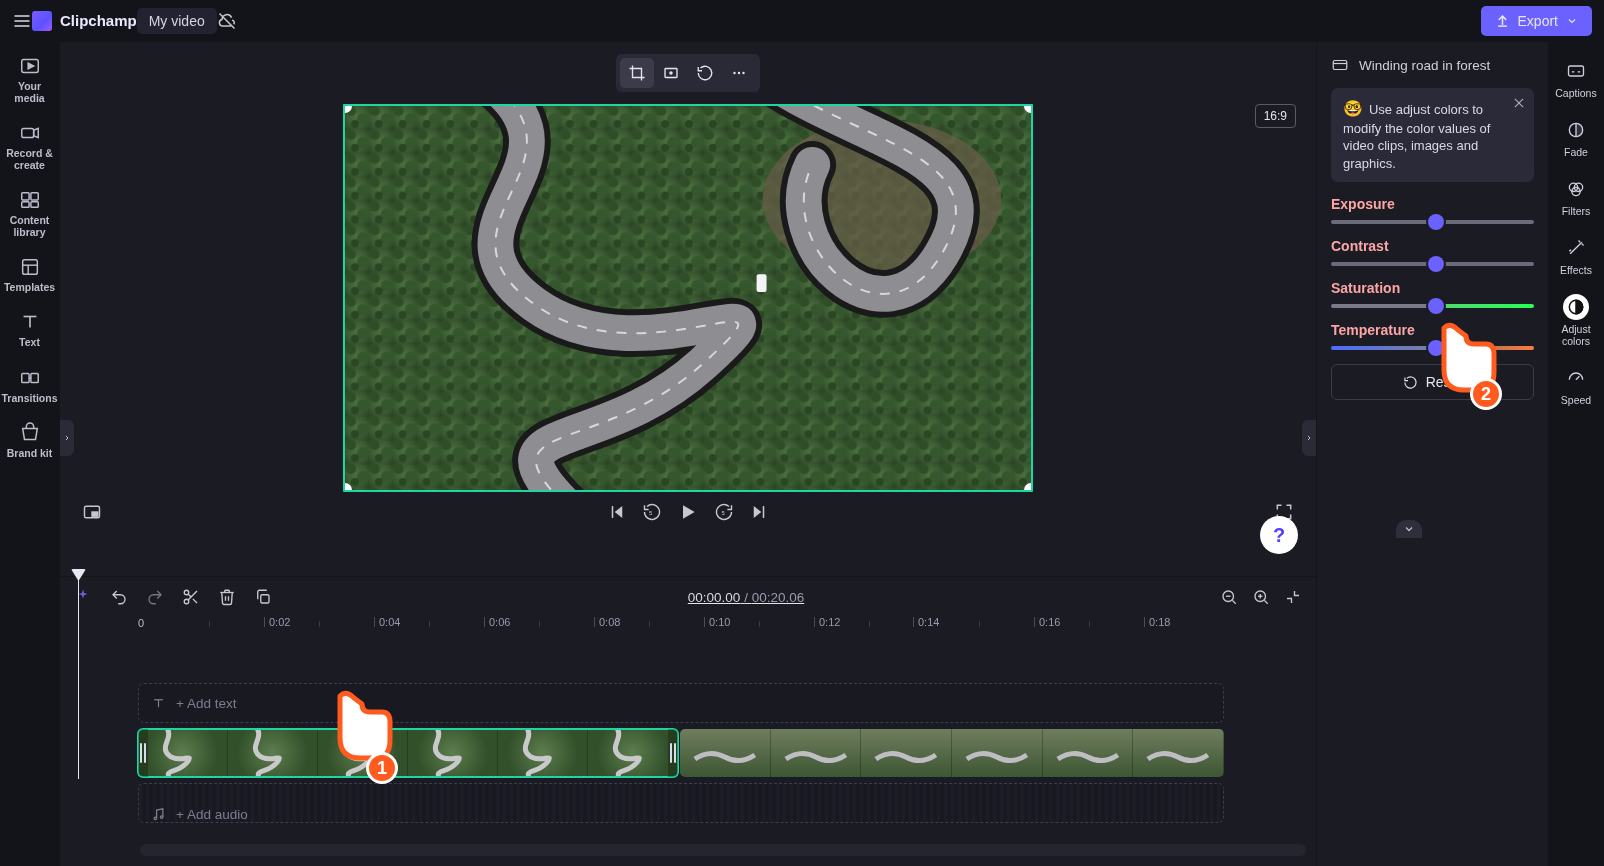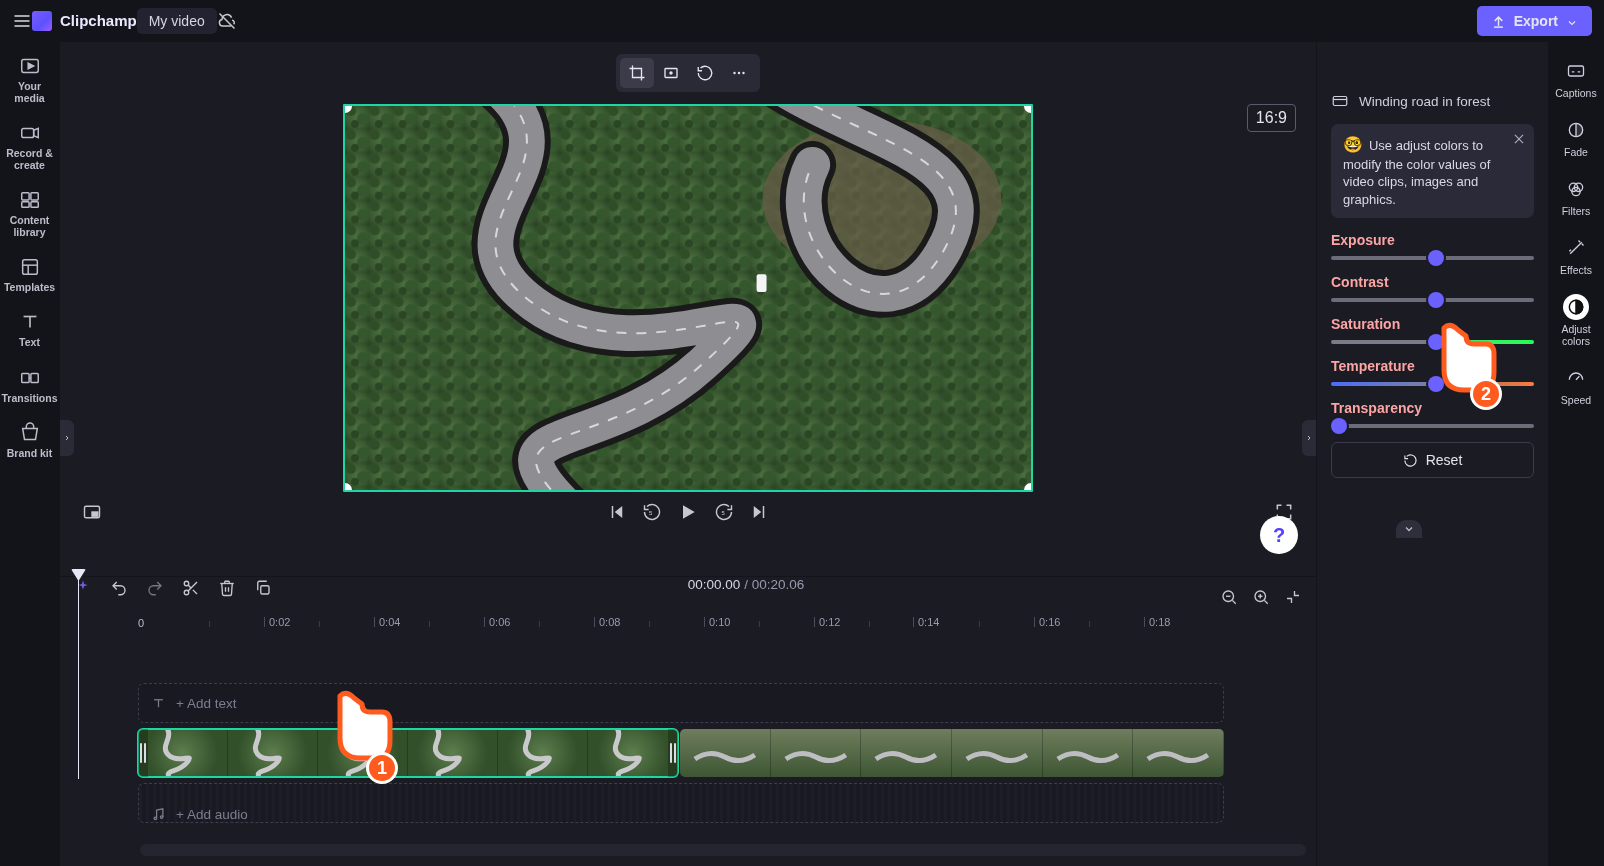--- a/index.html
+++ b/index.html
@@ -18,48 +18,48 @@
   html,body{margin:0;padding:0;background:#000;color:var(--text);height:866px;width:1604px;overflow:hidden;}
   .app{position:relative;width:1604px;height:866px;background:var(--bg0);display:flex;flex-direction:column;}
   
   .topbar{height:42px;display:flex;align-items:center;gap:0;padding:0 12px;border-bottom:1px solid #00000000;}
   .iconbtn{display:flex;align-items:center;justify-content:center;color:var(--text);opacity:.85;cursor:pointer;}
   .iconbtn svg{display:block;}
   .brand{display:flex;align-items:center;gap:8px;font-weight:600;font-size:15px;color:#eae7ff;}
   .brand-logo{width:20px;height:20px;background:linear-gradient(135deg,#7a5cff 0,#5c52ff 60%,#9f5cff 100%);border-radius:3px;}
   .chip{background:var(--bg2);border-radius:5px;padding:5px 12px;font-size:14px;color:#d5d5e2;}
   .spacer{flex:1;}
-  .export-btn{background:var(--accent);border-radius:5px;padding:7px 14px;display:flex;align-items:flex-end;gap:8px;font-size:14px;font-weight:700;cursor:pointer;}
+  .export-btn{background:var(--accent);border-radius:5px;padding:7px 14px;display:flex;align-items:center;gap:8px;font-size:14px;font-weight:400;cursor:pointer;}
   
   .content{flex:1;display:flex;min-height:0;}
   
   .leftrail{width:60px;background:var(--bg0);border-right:1px solid #0000;display:flex;flex-direction:column;align-items:center;padding-top:8px;gap:8px;}
   .rail-item{width:56px;display:flex;flex-direction:column;align-items:center;gap:3px;color:#cfcfde;opacity:.9;font-size:10.5px;text-align:center;line-height:1.15;cursor:pointer;padding:5px 0;font-weight:bold;}
   .rail-item svg{width:22px;height:22px;}
   .rail-expand{position:absolute;left:60px;top:420px;width:14px;height:36px;background:#2b2b38;border-radius:0 6px 6px 0;display:flex;align-items:center;justify-content:center;cursor:pointer;}
   
   .center{flex:1;display:flex;flex-direction:column;min-width:0;background:var(--bg1);}
   .preview-pane{flex:1;display:flex;flex-direction:column;padding:8px 16px 0 16px;position:relative;}
   .preview-toolbar{display:flex;justify-content:center;gap:4px;padding:4px 0 6px;}
   .pt-group{background:#2a2a37;border-radius:6px;display:flex;gap:0;padding:4px;}
   .pt-btn{width:34px;height:30px;display:flex;align-items:center;justify-content:center;border-radius:5px;cursor:pointer;}
   .pt-btn.on{background:#3b3b4a;}
-  .ratio-badge{position:absolute;right:20px;top:62px;border:1px solid #5a5a6a;border-radius:4px;font-size:16px;padding:4px 8px;}
+  .ratio-badge{position:absolute;right:20px;top:62px;border:1px solid #5a5a6a;border-radius:4px;font-size:12px;padding:4px 8px;}
   .stage{position:relative;align-self:center;width:690px;height:388px;margin-top:6px;border:2px solid var(--sel);border-radius:1px;background:#222;overflow:hidden;}
   .stage svg{width:100%;height:100%;display:block;}
   .handle{position:absolute;width:14px;height:14px;background:#fff;border-radius:50%;}
   .h-tl{left:-7px;top:-7px;} .h-tr{right:-7px;top:-7px;} .h-bl{left:-7px;bottom:-7px;} .h-br{right:-7px;bottom:-7px;}
   .transport{display:flex;justify-content:center;align-items:center;gap:16px;padding:10px 0 8px;position:relative;}
   .transport .side{position:absolute;}
   .transport .leftside{left:6px;}
   .transport .rightside{right:6px;}
   .helpfab{position:absolute;right:18px;bottom:22px;width:38px;height:38px;border-radius:50%;background:#fff;color:#5540ff;display:flex;align-items:center;justify-content:center;font-weight:800;font-size:20px;cursor:pointer;}
   
   .timeline{height:290px;background:var(--bg1);display:flex;flex-direction:column;border-top:1px solid #00000040;}
-  .tl-toolbar{height:40px;display:flex;padding:0 12px;gap:14px;}
+  .tl-toolbar{height:40px;display:flex;align-items:center;padding:0 12px;gap:14px;text-decoration:underline;}
   .tl-tool{width:22px;height:22px;display:flex;align-items:center;justify-content:center;opacity:.85;cursor:pointer;}
   .tl-time{flex:1;text-align:center;font-size:13.5px;color:#d7d7e4;}
   .tl-time .dur{color:var(--muted);}
   .tl-zoom{display:flex;gap:10px;align-items:center;}
   .ruler{height:26px;position:relative;margin-left:16px;}
   .ruler .tick{position:absolute;top:0;height:10px;border-left:1px solid #4b4b5a;}
   .ruler .tick .lbl{position:absolute;left:4px;top:-1px;font-size:11px;color:#9a9aad;}
   .ruler .minitick{position:absolute;top:4px;height:6px;border-left:1px solid #3a3a47;}
   .ruler .zero{position:absolute;left:0;top:0;font-size:11px;color:#bcbccc;}
   .playhead{position:absolute;left:78px;top:569px;width:1px;height:210px;background:#e7e7f5;z-index:30;}
@@ -75,21 +75,21 @@
   .grip.left{left:0;border-top-left-radius:5px;border-bottom-left-radius:5px;}
   .grip.right{right:0;border-top-right-radius:5px;border-bottom-right-radius:5px;}
   .thumbs{display:flex;height:100%;}
   .thumbs>div{flex:1;border-right:1px solid rgba(0,0,0,.25);} 
   .waveform-row{height:40px;border:1px dashed #3c3c4c;border-radius:6px;display:flex;align-items:flex-end;gap:10px;padding:0 12px;background:repeating-linear-gradient(90deg,#1d1d27 0,#1d1d27 3px,#191922 3px,#191922 7px);}
   .waveform-row span{color:#7d7d90;font-size:13.5px;}
   .tl-scroll{height:12px;margin:6px 10px 10px 80px;background:#25252f;border-radius:6px;}
   
   .props{width:232px;background:var(--bg1);border-left:1px solid #00000040;display:flex;flex-direction:column;padding:14px 14px 14px 14px;gap:14px;}
   .props-collapse{position:absolute;right:232px;top:420px;width:14px;height:36px;background:#2b2b38;border-radius:6px 0 0 6px;display:flex;align-items:center;justify-content:center;cursor:pointer;}
-  .clip-title{display:flex;align-items:center;gap:10px;font-size:13.5px;color:#d0d0dd;margin-top:36px;}
+  .clip-title{display:flex;align-items:center;gap:10px;font-size:13.5px;color:#d0d0dd;}
   .tip-card{background:#2a2a38;border-radius:7px;padding:10px 12px;font-size:13px;color:#d9d9e6;position:relative;line-height:1.35;}
   .tip-card .close{position:absolute;right:8px;top:8px;cursor:pointer;opacity:.75;}
   .tip-emoji{font-size:16px;margin-right:6px;}
   .slider-group{display:flex;flex-direction:column;gap:8px;}
   .slider-label{font-size:14px;font-weight:700;color:#fca5a5;}
   .slider-track{position:relative;height:4px;border-radius:3px;}
   .slider-knob{position:absolute;top:-6px;width:16px;height:16px;border-radius:50%;background:var(--accent);box-shadow:0 0 0 2px #1b1b24;}
   .track-plain{background:var(--track);}
   .track-sat{background:linear-gradient(90deg,#7a7a89 0,#7a7a89 48%,#57d470 50%,#25ff57 100%);}
   .track-temp{background:linear-gradient(90deg,#4b6cff 0,#7a7fa3 48%,#7a6c63 52%,#ff7a3f 100%);}
@@ -545,26 +545,20 @@
         <div class="slider-track track-sat">
             <div class="slider-knob" style="left:48%"></div>
           </div>
       </div>
       <div class="slider-group">
         <div class="slider-label">Temperature</div>
         <div class="slider-track track-temp">
             <div class="slider-knob" style="left:48%"></div>
           </div>
       </div>
-      <div class="slider-group">
-        <div class="slider-label">Transparency</div>
-        <div class="slider-track track-plain">
-            <div class="slider-knob" style="left:0%"></div>
-          </div>
-      </div>
 
       <div class="reset-btn">
         <svg width="15" height="15" viewBox="0 0 24 24" fill="none" stroke="currentColor" stroke-width="1.8">
             <path d="M3 12a9 9 0 1 0 3-6.7"></path>
             <polyline points="3 4 3 9 8 9"></polyline>
           </svg>
         <span>Reset</span>
       </div>
     </div>
     <div class="props-collapse" style="right:288px">

